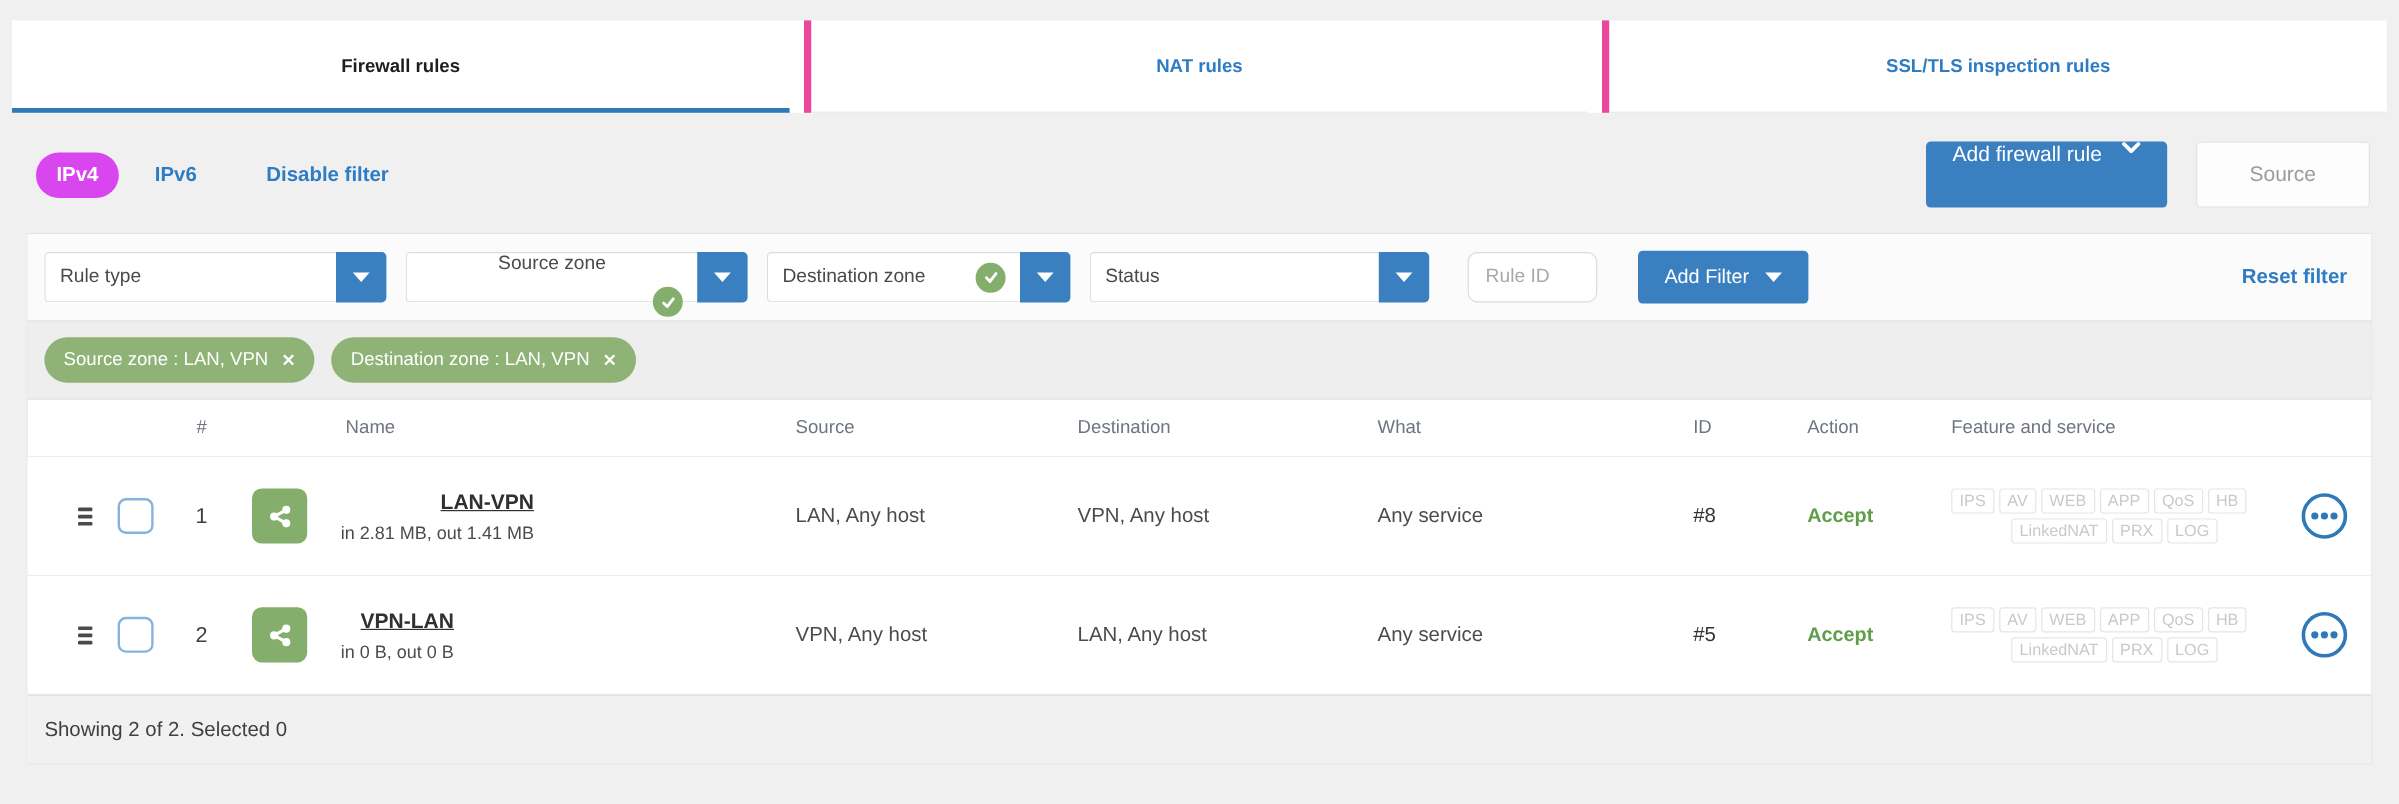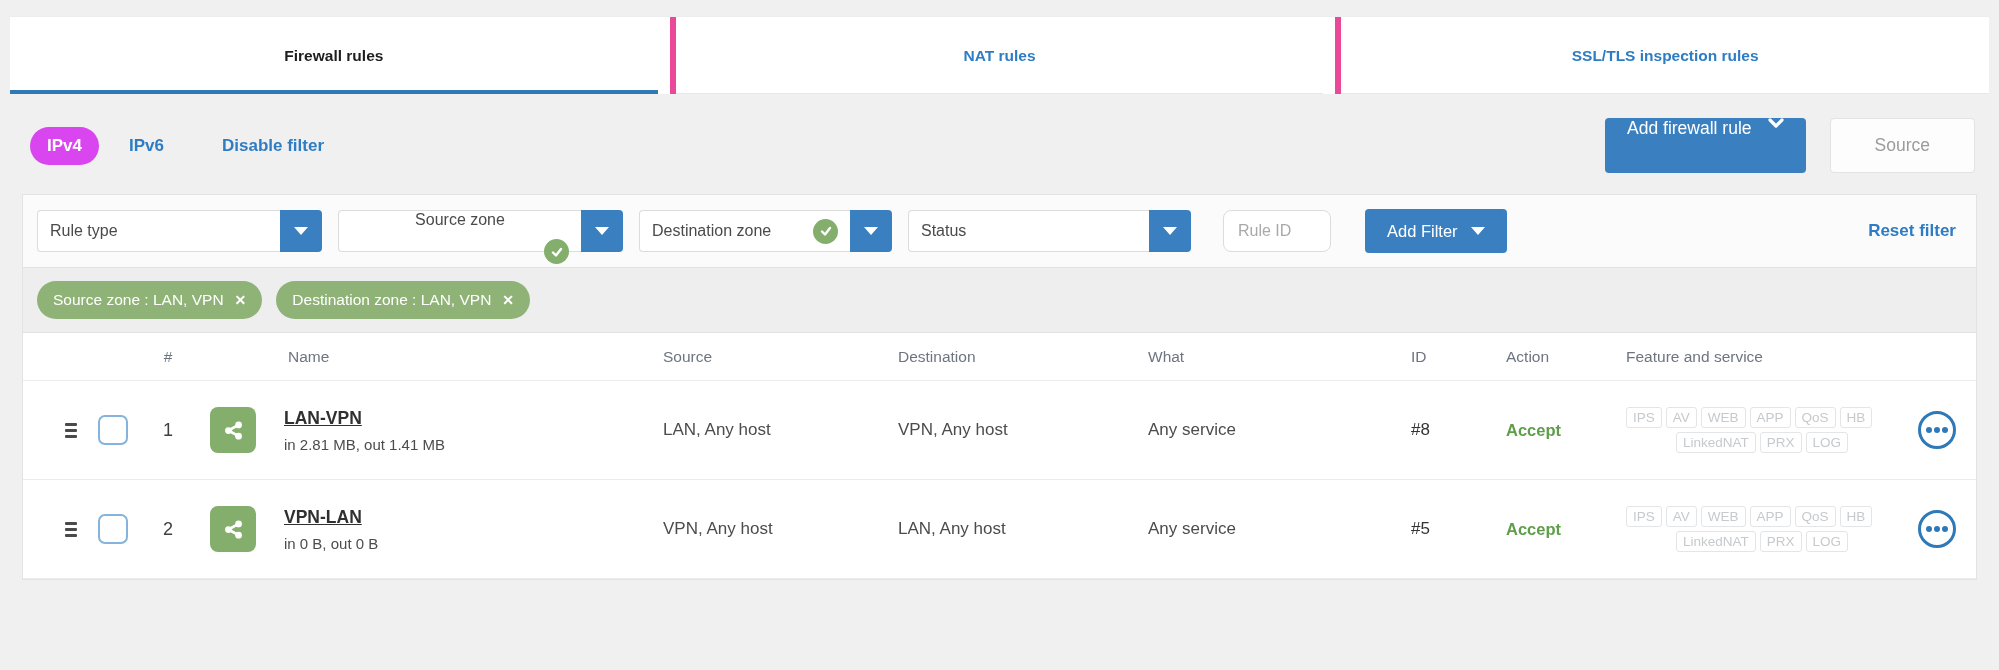--- a/index.html
+++ b/index.html
@@ -78,21 +78,21 @@
   .th-name { padding-left:90px; }
   .th-id, .th-action, .th-feature { padding-left:8px; }
   .trow { height:99px; border-bottom:1px solid #ececec; background:#fff; }
   .cell-handle { display:flex; justify-content:center; cursor:grab; }
   .drag-bars { display:flex; flex-direction:column; gap:3px; }
   .drag-bars i { display:block; width:12px; height:3px; background:#4a4a4a; border-radius:1px; }
   .cell-check { display:flex; justify-content:center; }
   .checkbox { width:30px; height:30px; border:2px solid #85b3de; border-radius:7px;
     background:#fff; cursor:pointer; }
   .cell-num { text-align:center; font-size:18px; color:#3f3f3f; }
-  .cell-name { display:flex; align-items:center; }
+  .cell-name { display:flex; align-items:center;text-align:right; }
   .rule-icon { width:46px; height:46px; border-radius:8px; background:#84ae6b;
     margin-left:12px; flex:none; display:flex; align-items:center; justify-content:center; }
   .name-block { margin-left:28px; }
   .rule-name { font-size:17.5px; font-weight:bold; color:#303030;
     text-decoration:underline; cursor:pointer; display:inline-block; }
   .rule-traffic { font-size:15px; color:#4c4c4c; margin-top:7px; }
   .cell-text { font-size:17px; color:#4c4c4c; }
   .cell-id { font-size:17px; color:#333; padding-left:8px; }
   .cell-action { font-size:16.5px; font-weight:bold; color:#5f9e49; padding-left:8px; }
   .cell-feature { padding-left:8px; }
@@ -327,13 +327,14 @@
       <div class="cell-menu">
         <span class="ellipsis-btn">
             <i></i>
             <i></i>
             <i></i>
           </span>
       </div>
     </div>
     </div>
 
+  <div class="tfoot">Showing 2 of 2. Selected 0</div>
 </div>
 
 </body></html>

